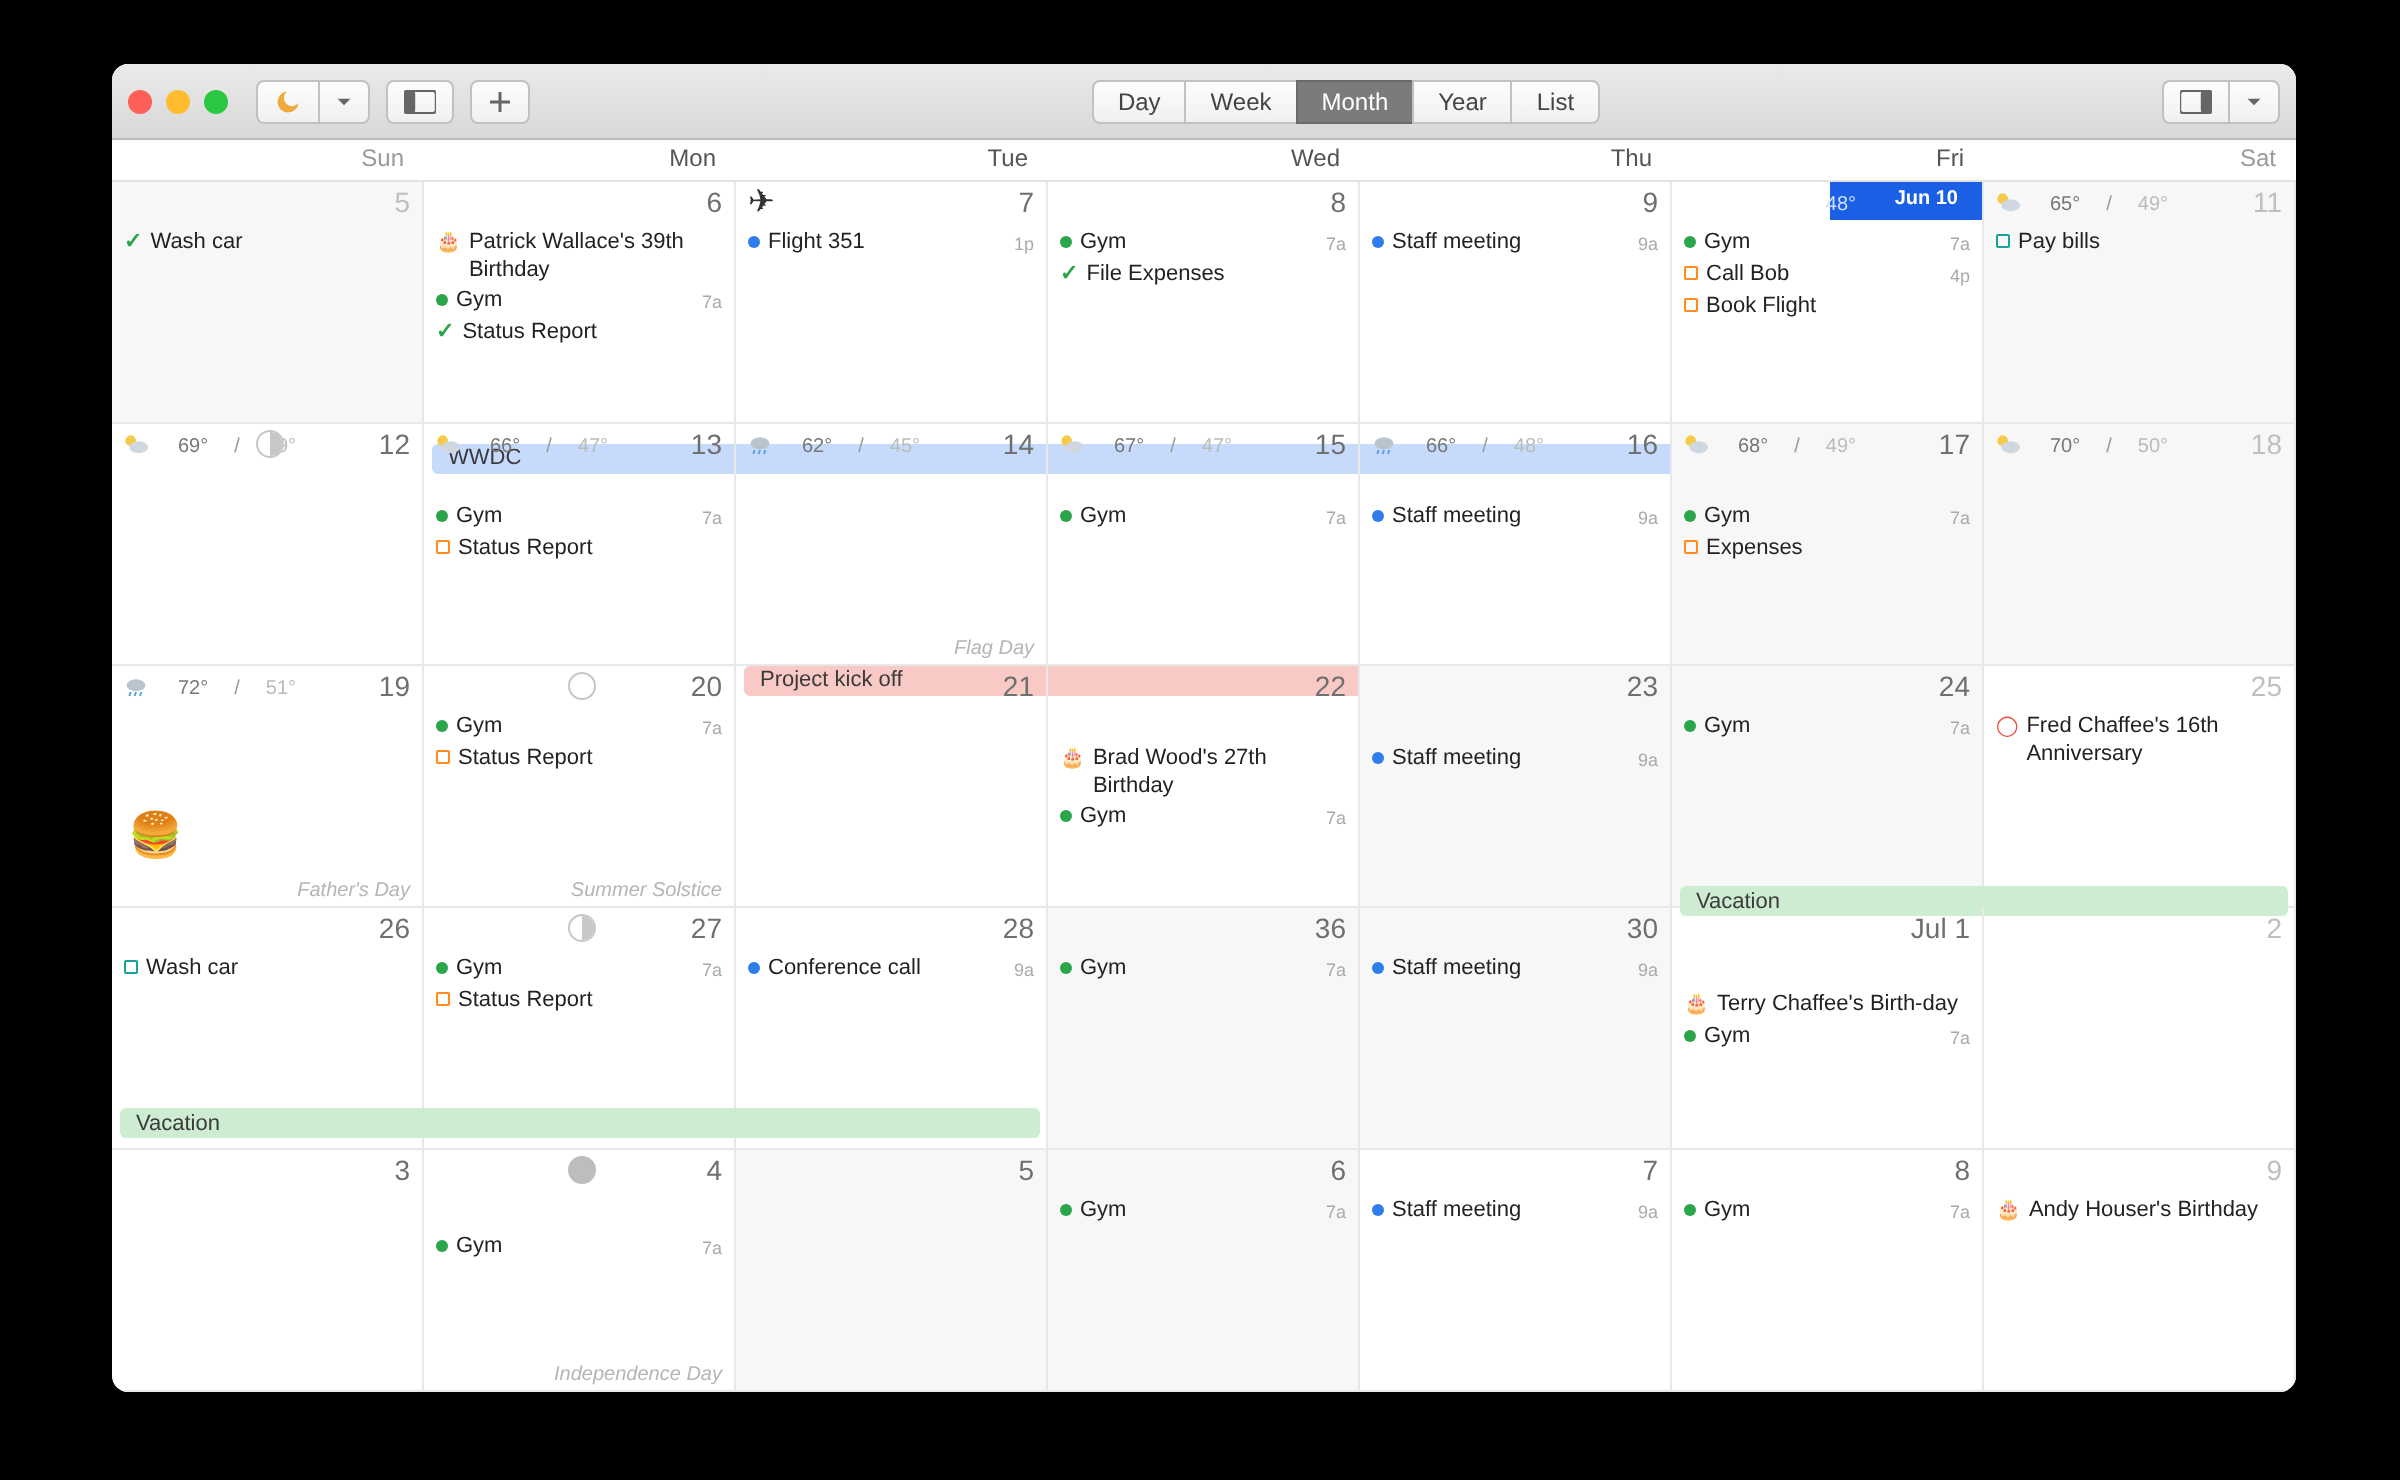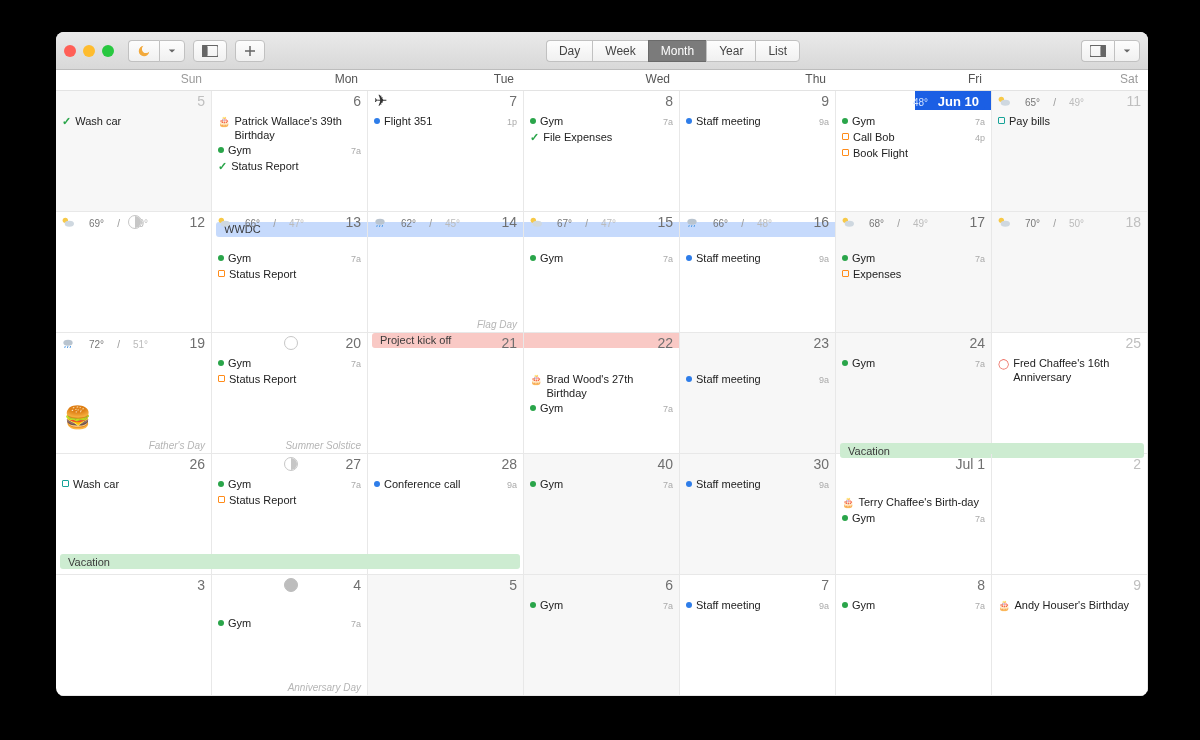--- a/index.html
+++ b/index.html
@@ -38,21 +38,21 @@
   
   .dow{display:grid;grid-template-columns:repeat(7,1fr);border-bottom:1px solid #e3e3e3;}
   .dow div{text-align:right;padding:2px 10px 4px 0;font-size:12px;color:#555;}
   .dow .wknd{color:#9a9a9a;}
   
   .grid{flex:1;display:grid;grid-template-columns:repeat(7,1fr);grid-auto-rows:1fr;position:relative;}
   .cell{border-right:1px solid #e8e8e8;border-bottom:1px solid #e8e8e8;position:relative;overflow:hidden;padding:3px 4px;font-size:11px;color:#333;}
   .cell:nth-child(7n+1),.cell:nth-child(7n){background:#f7f7f7;}
   .daynum{position:absolute;top:2px;right:6px;font-size:14px;color:#6f6f6f;}
   .daynum.dim{color:#bfbfbf;}
-  .today .daynum{background:#1b5fe4;color:#fff;font-weight:600;border-radius:3px;padding:1px 6px;font-size:13px;}
+  .today .daynum{background:#1b5fe4;color:#fff;font-weight:600;border-radius:3px;padding:1px 6px;font-size:10px;}
   .weather{position:absolute;top:3px;left:4px;display:flex;align-items:center;gap:13px;font-size:10px;color:#9a9a9a;}
   .weather .hi{color:#777;}
   .weather .lo{color:#bbb;}
   .weather svg{width:16px;height:16px;}
   .today .weather{color:#fff;}
   .today .weather .hi{color:#fff;font-weight:600;}
   .today .weather .lo{color:#cfe0ff;}
   .today-bar{position:absolute;top:0;right:0;width:76px;height:19px;background:#1b5fe4;}
   .moon{position:absolute;top:3px;left:72px;width:14px;height:14px;border-radius:50%;border:1px solid #c7c7c7;background:#fff;overflow:hidden;}
   .moon .half{position:absolute;right:0;top:0;width:50%;height:100%;background:#c7c7c7;}
@@ -444,21 +444,21 @@
         <div class="daynum">28</div>
         <div class="events" style="margin-top:20px">
           <div class="ev">
             <span class="dot c-blue"></span>
             <span class="txt">Conference call</span>
             <span class="time">9a</span>
           </div>
         </div>
       </div>
       <div class="cell">
-        <div class="daynum">40</div>
+        <div class="daynum">36</div>
         <div class="events" style="margin-top:20px">
           <div class="ev">
             <span class="dot c-green"></span>
             <span class="txt">Gym</span>
             <span class="time">7a</span>
           </div>
         </div>
       </div>
       <div class="cell">
         <div class="daynum">30</div>
@@ -498,21 +498,21 @@
         <div class="daynum">4</div>
         <div class="moon full"></div>
         <div class="events" style="margin-top:36px"></div>
         <div class="events" style="margin-top:2px">
           <div class="ev">
             <span class="dot c-green"></span>
             <span class="txt">Gym</span>
             <span class="time">7a</span>
           </div>
         </div>
-        <div class="footnote">Anniversary Day</div>
+        <div class="footnote">Independence Day</div>
       </div>
       <div class="cell">
         <div class="daynum">5</div>
         <div class="events" style="margin-top:36px"></div>
       </div>
       <div class="cell">
         <div class="daynum">6</div>
         <div class="events" style="margin-top:20px">
           <div class="ev">
             <span class="dot c-green"></span>

